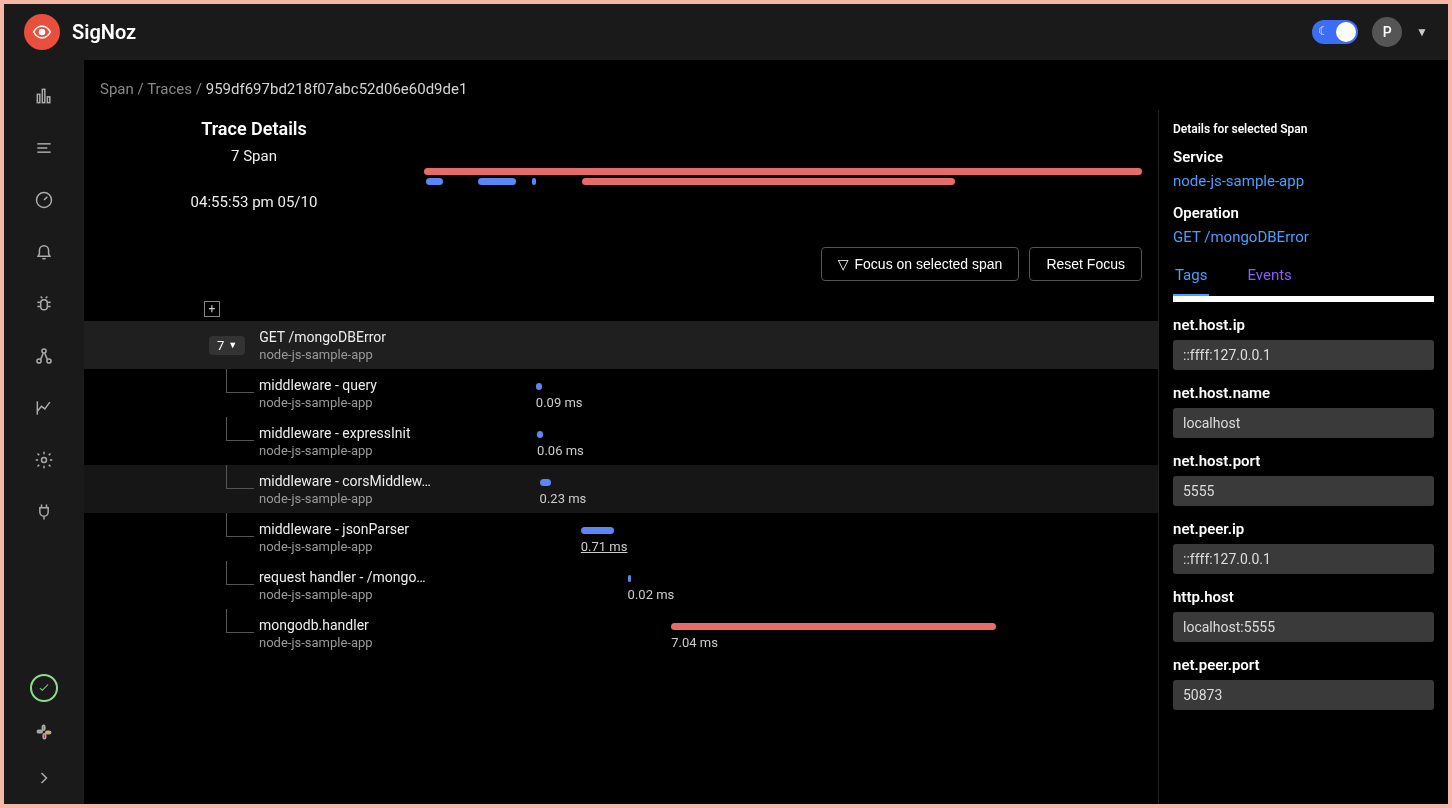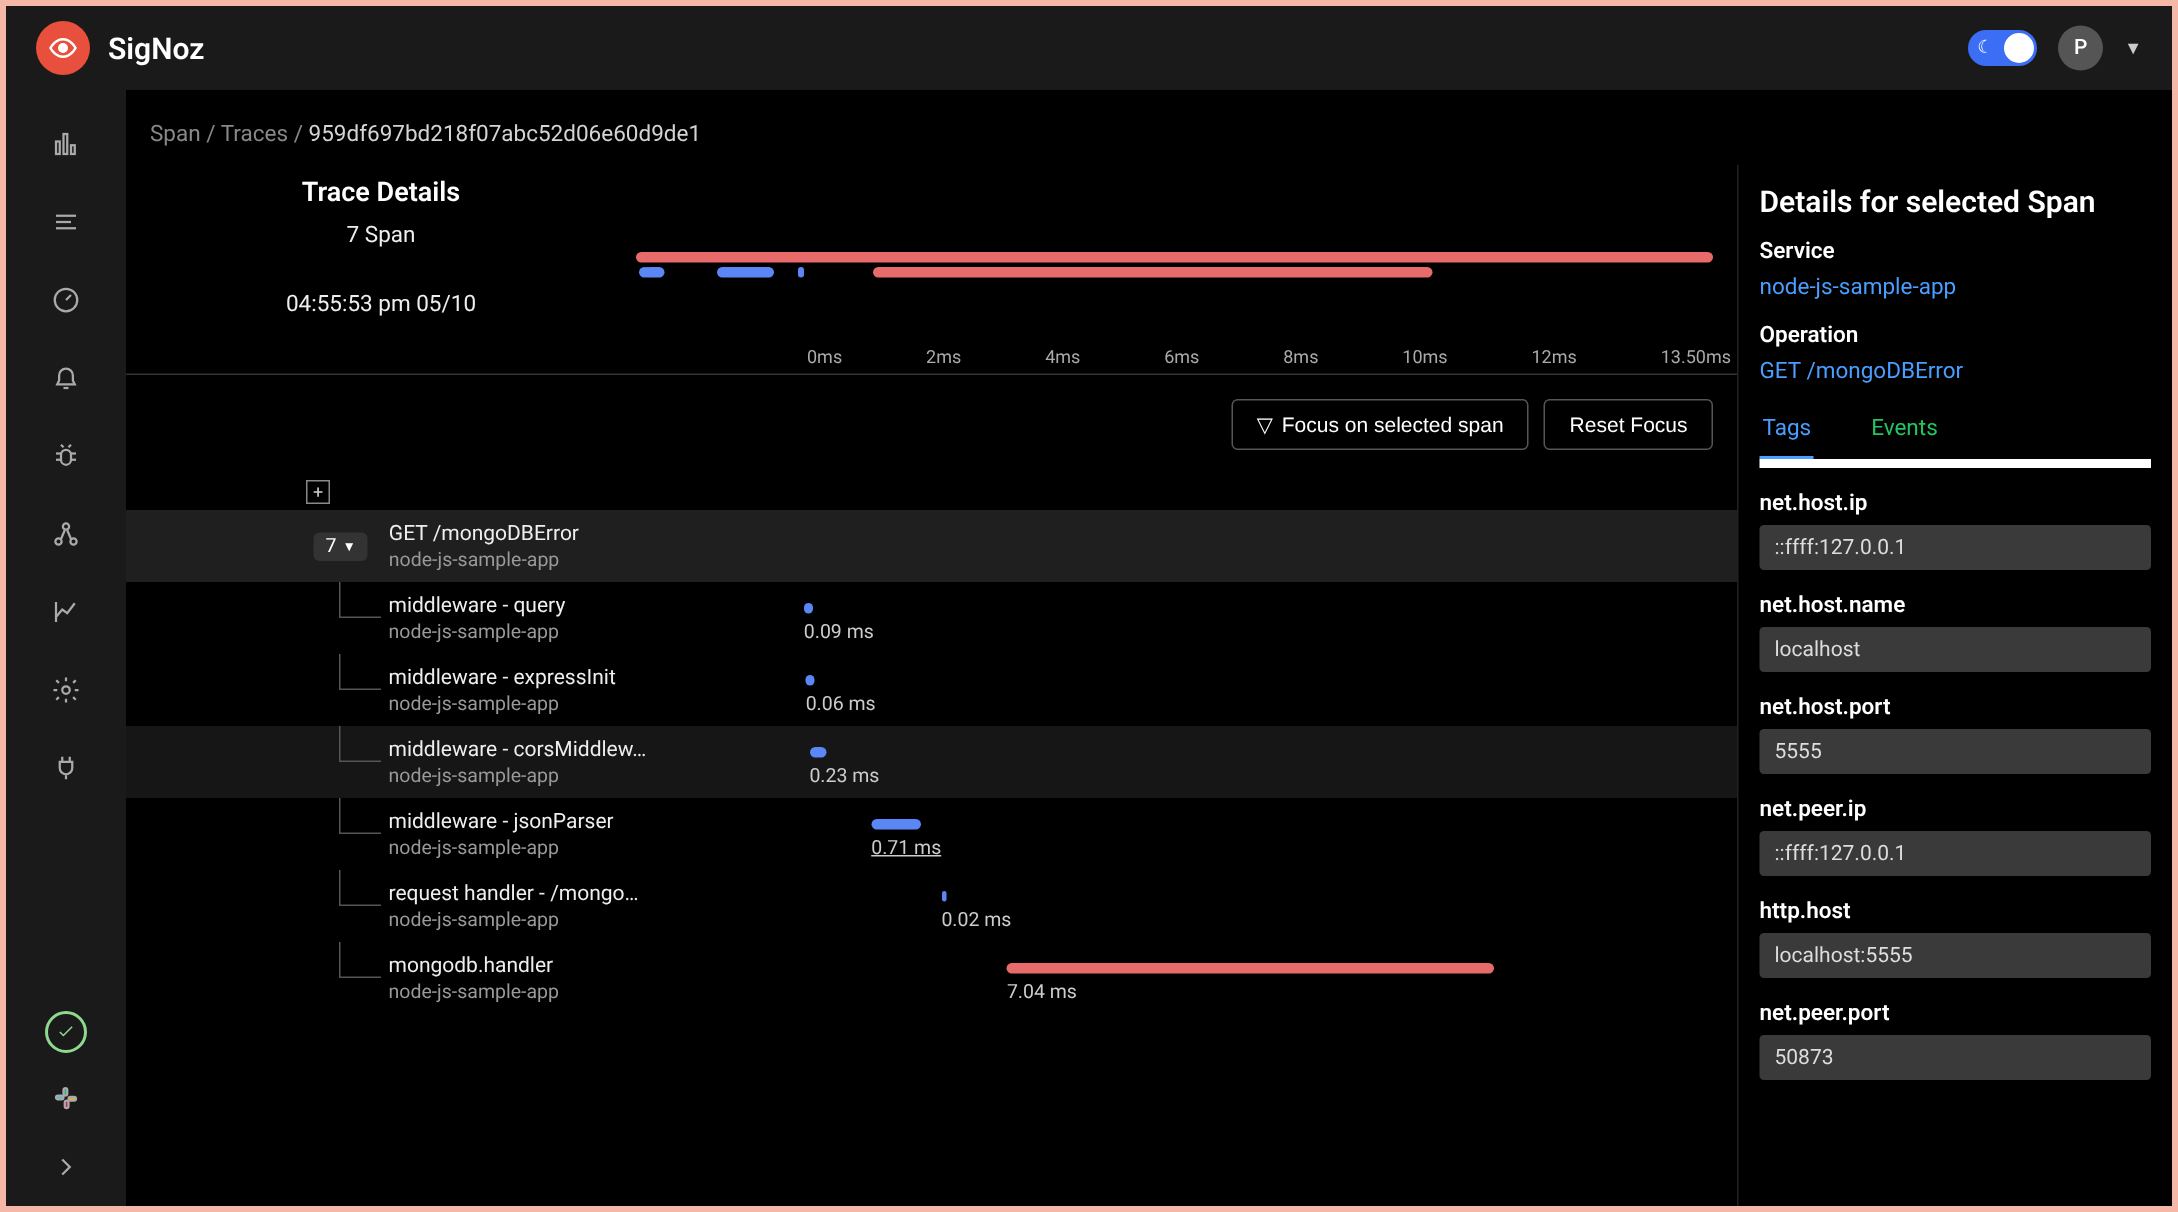--- a/index.html
+++ b/index.html
@@ -117,25 +117,25 @@
 .span-name { font-size: 14px; color: #eee; white-space: nowrap; overflow: hidden; text-overflow: ellipsis; max-width: 240px; }
 .span-service { font-size: 13px; color: #999; }
 .span-right { flex: 1; position: relative; height: 100%; }
 .span-bar { position: absolute; height: 7px; border-radius: 4px; top: 14px; }
 .span-dur { position: absolute; font-size: 13px; color: #ccc; top: 26px; }
 
 .details-panel {
   width: 290px; padding: 12px 14px 0 14px; overflow-y: auto;
   border-left: 1px solid #222;
 }
-.dp-heading { font-size: 20px; font-weight: 600; margin-bottom: 12px; }
+.dp-heading { font-size: 12px; font-weight: 600; margin-bottom: 12px; }
 .dp-label { font-size: 15px; font-weight: 600; margin-bottom: 6px; }
 .dp-link { font-size: 15px; color: #4a9eff; margin-bottom: 14px; cursor: pointer; }
 .tabs { display: flex; gap: 36px; border-bottom: 6px solid #ffffff; margin-bottom: 14px; }
-.tab { padding: 6px 2px 10px; font-size: 15px; color: #22c55e; cursor: pointer; }
+.tab { padding: 6px 2px 10px; font-size: 15px; color: #8b5cf6; cursor: pointer; }
 .tab.active { color: #4a9eff; border-bottom: 2px solid #4a9eff; }
 .tag-key { font-size: 15px; font-weight: 600; margin-bottom: 6px; }
 .tag-val { background: #3a3a3a; padding: 7px 10px; border-radius: 3px; font-size: 14px; color: #ddd; margin-bottom: 14px; }
 
 .sidebar svg { width: 20px; height: 20px; stroke: #aaa; fill: none; stroke-width: 1.8; }
 .sidebar-bottom { margin-bottom: 14px; display: flex; flex-direction: column; align-items: center; gap: 20px; }
 .slack-icon { width: 22px; height: 22px; }
 .check-circle { width: 28px; height: 28px; border: 2px solid #8fd98f; border-radius: 50%; display:flex; align-items:center; justify-content:center; }
 .check-circle svg { stroke: #8fd98f; width: 14px; height: 14px; }
 </style>
@@ -270,33 +270,20 @@
               <div class="ov-row" style="left: 0%; width: 100%; top: 2px; background: rgb(232, 107, 107);"></div>
               <div class="ov-row" style="left: 0.3%; width: 1%; top: 12px; background: rgb(90, 135, 245);"></div>
               <div class="ov-row" style="left: 0.5%; width: 1%; top: 12px; background: rgb(90, 135, 245);"></div>
               <div class="ov-row" style="left: 0.9%; width: 1.8%; top: 12px; background: rgb(90, 135, 245);"></div>
               <div class="ov-row" style="left: 7.5%; width: 5.3%; top: 12px; background: rgb(90, 135, 245);"></div>
               <div class="ov-row" style="left: 15%; width: 0.6%; top: 12px; background: rgb(90, 135, 245);"></div>
               <div class="ov-row" style="left: 22%; width: 52%; top: 12px; background: rgb(232, 107, 107);"></div>
             </div>
         </div>
 
-        <div class="axis-row">
-          <div class="axis-left"></div>
-          <div class="axis-scale" id="axis-scale">
-              <span>0ms</span>
-              <span>2ms</span>
-              <span>4ms</span>
-              <span>6ms</span>
-              <span>8ms</span>
-              <span>10ms</span>
-              <span>12ms</span>
-              <span>13.50ms</span>
-            </div>
-        </div>
 
         <div class="actions-row">
           <button class="btn">
             <span style="margin-right:6px">▽</span><span>Focus on selected span</span>
           </button>
           <button class="btn">Reset Focus</button>
         </div>
 
         <div class="span-list">
           <div class="expand-box">+</div>

